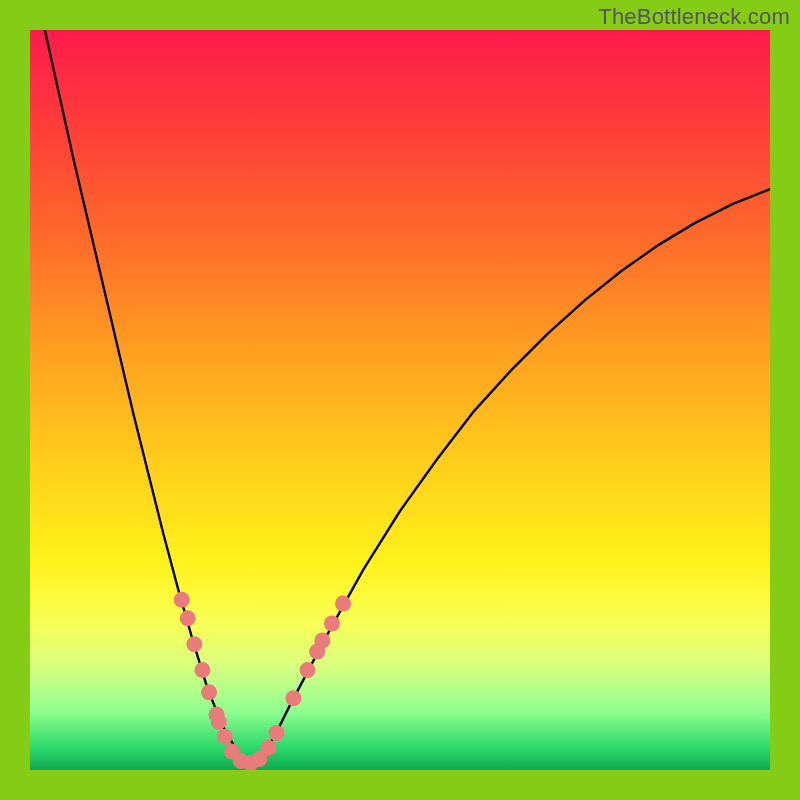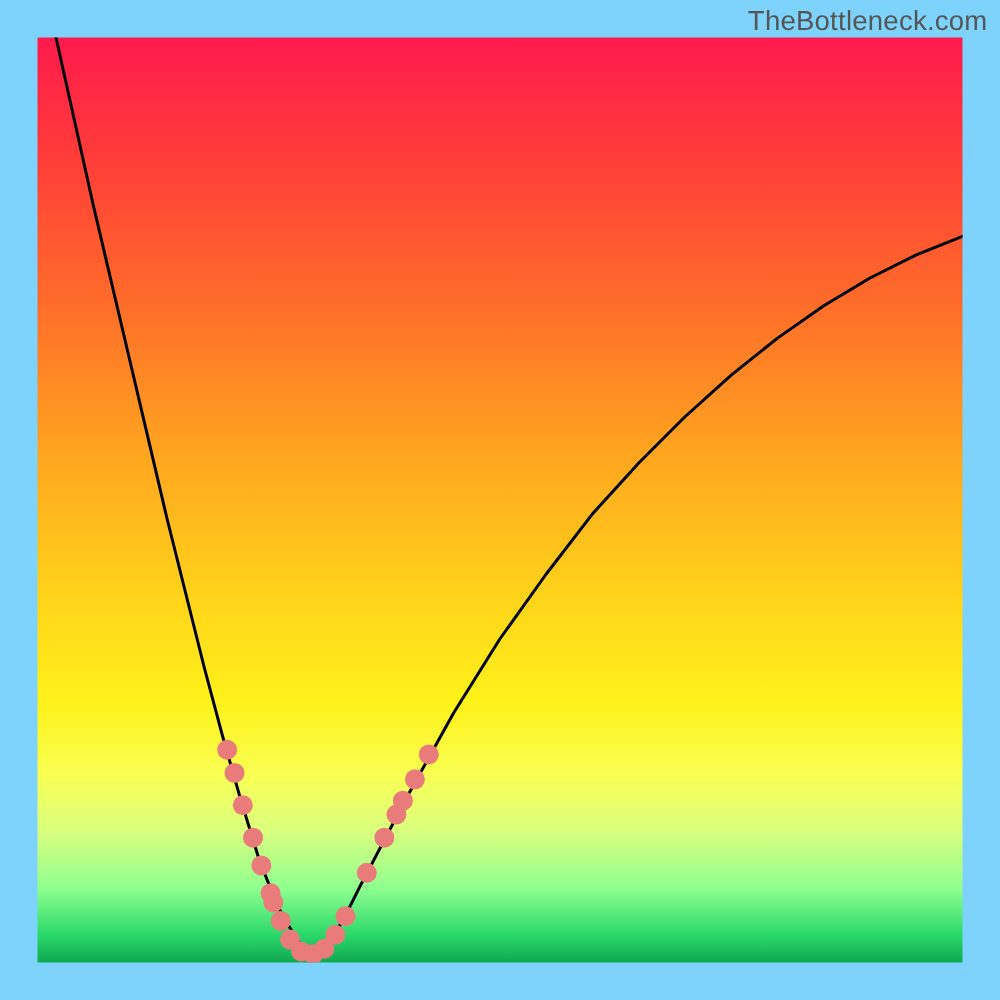--- a/index.html
+++ b/index.html
@@ -8,21 +8,21 @@
     width: 800px;
     height: 800px;
     overflow: hidden;
     font-family: Arial, Helvetica, sans-serif;
     background: #000;
   }
   .frame {
     position: relative;
     width: 800px;
     height: 800px;
-    background: #7dd3fc;
+    background: #84cc16;
   }
   .plot-area {
     position: absolute;
     left: 30px;
     top: 30px;
     width: 740px;
     height: 740px;
     background: linear-gradient(to bottom,
       #ff1a4d 0%,
       #ff3a3a 12%,

